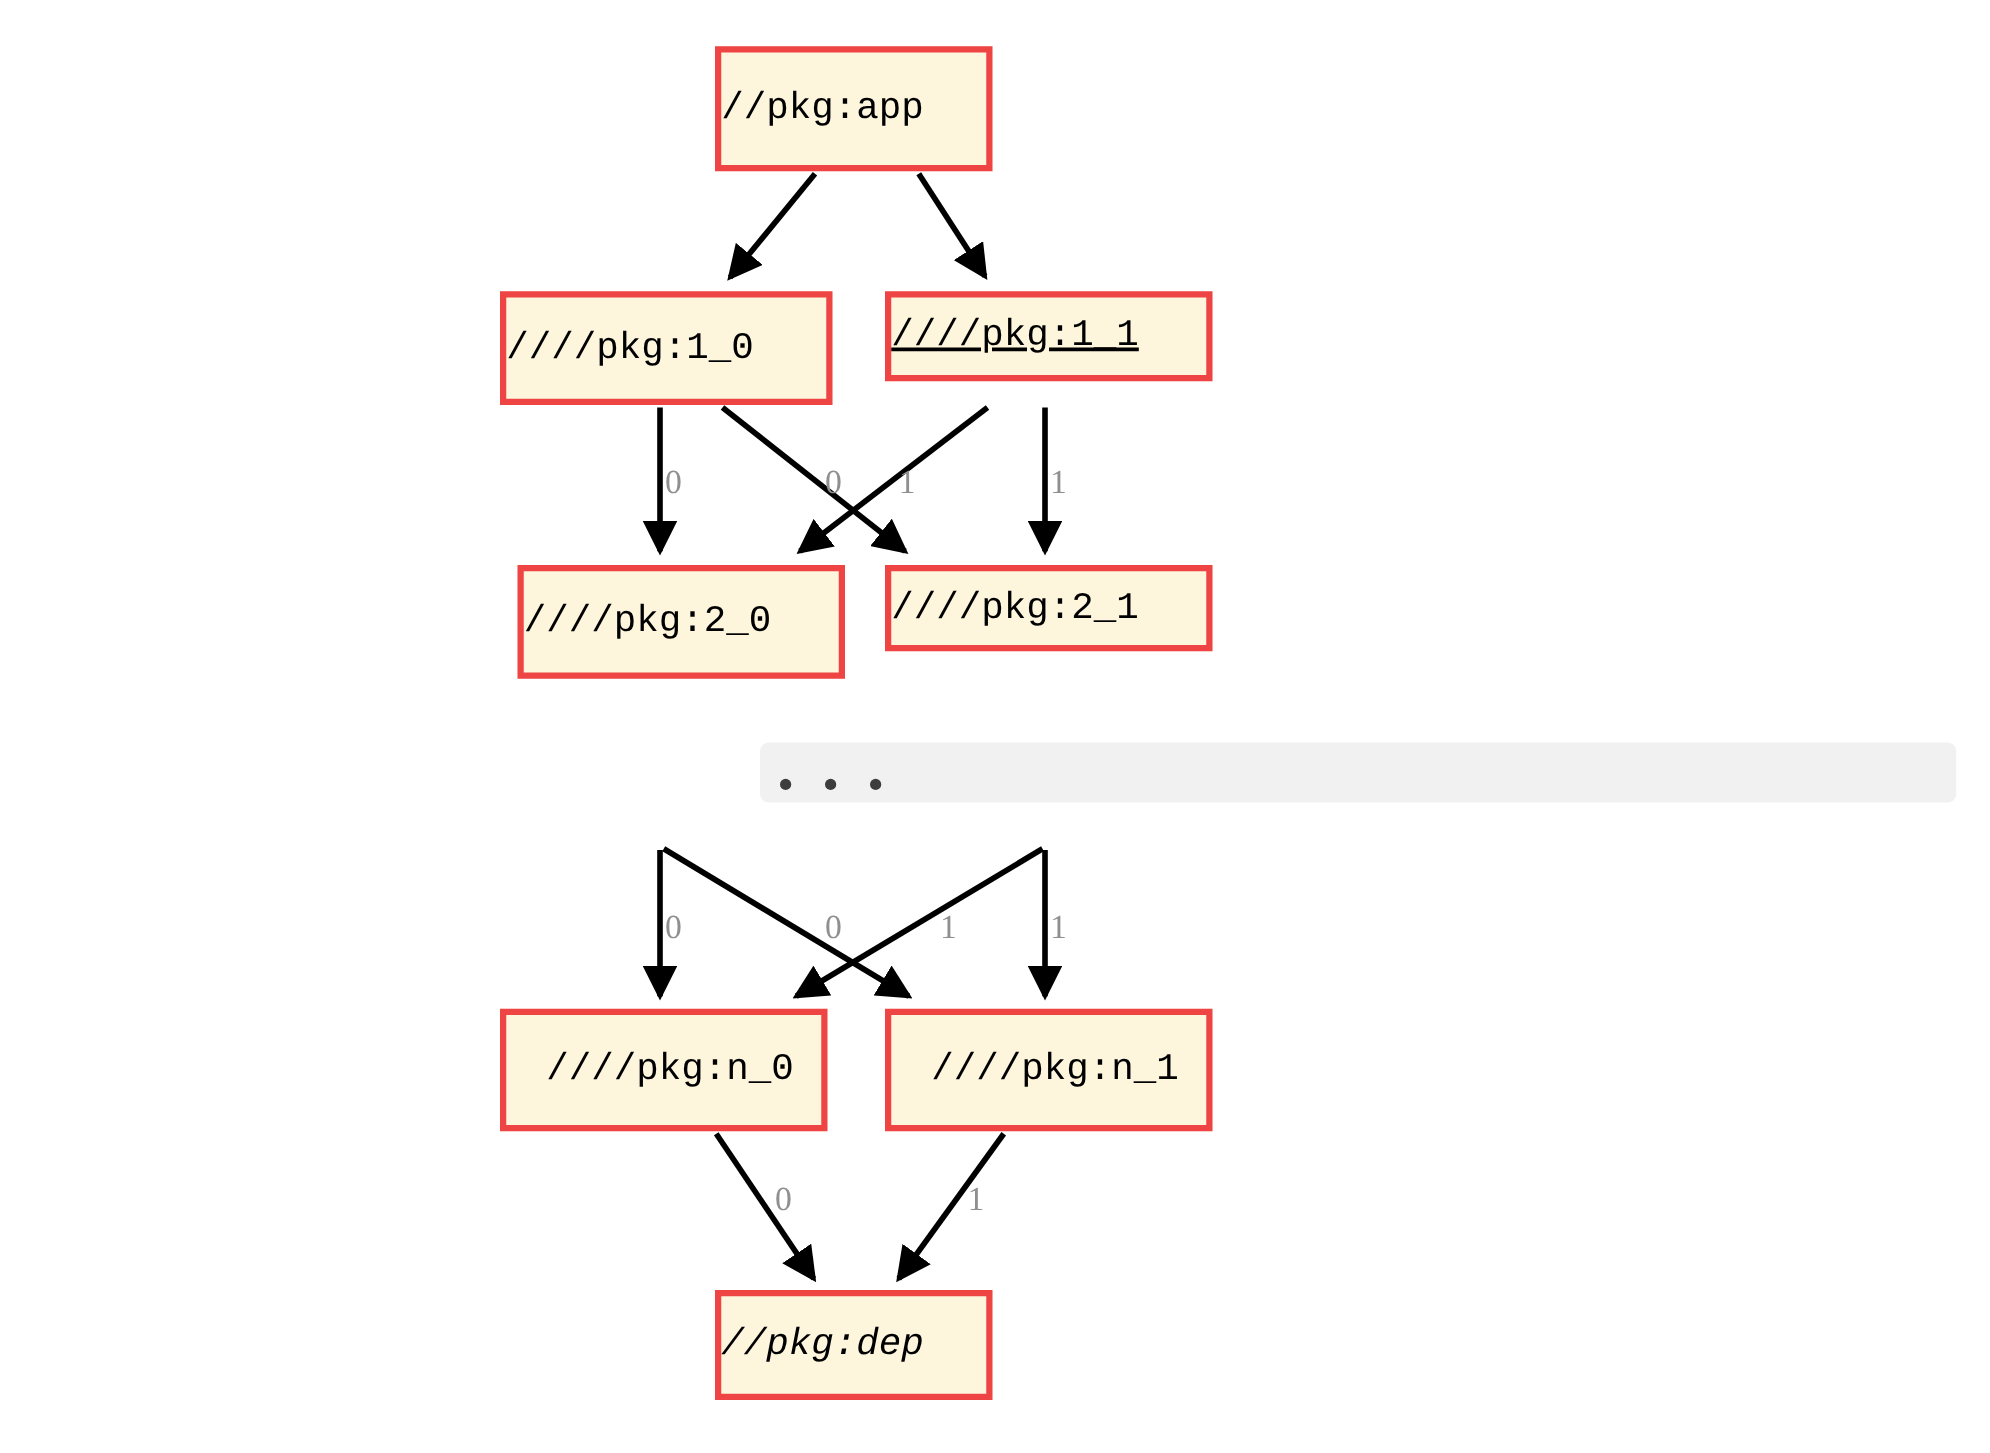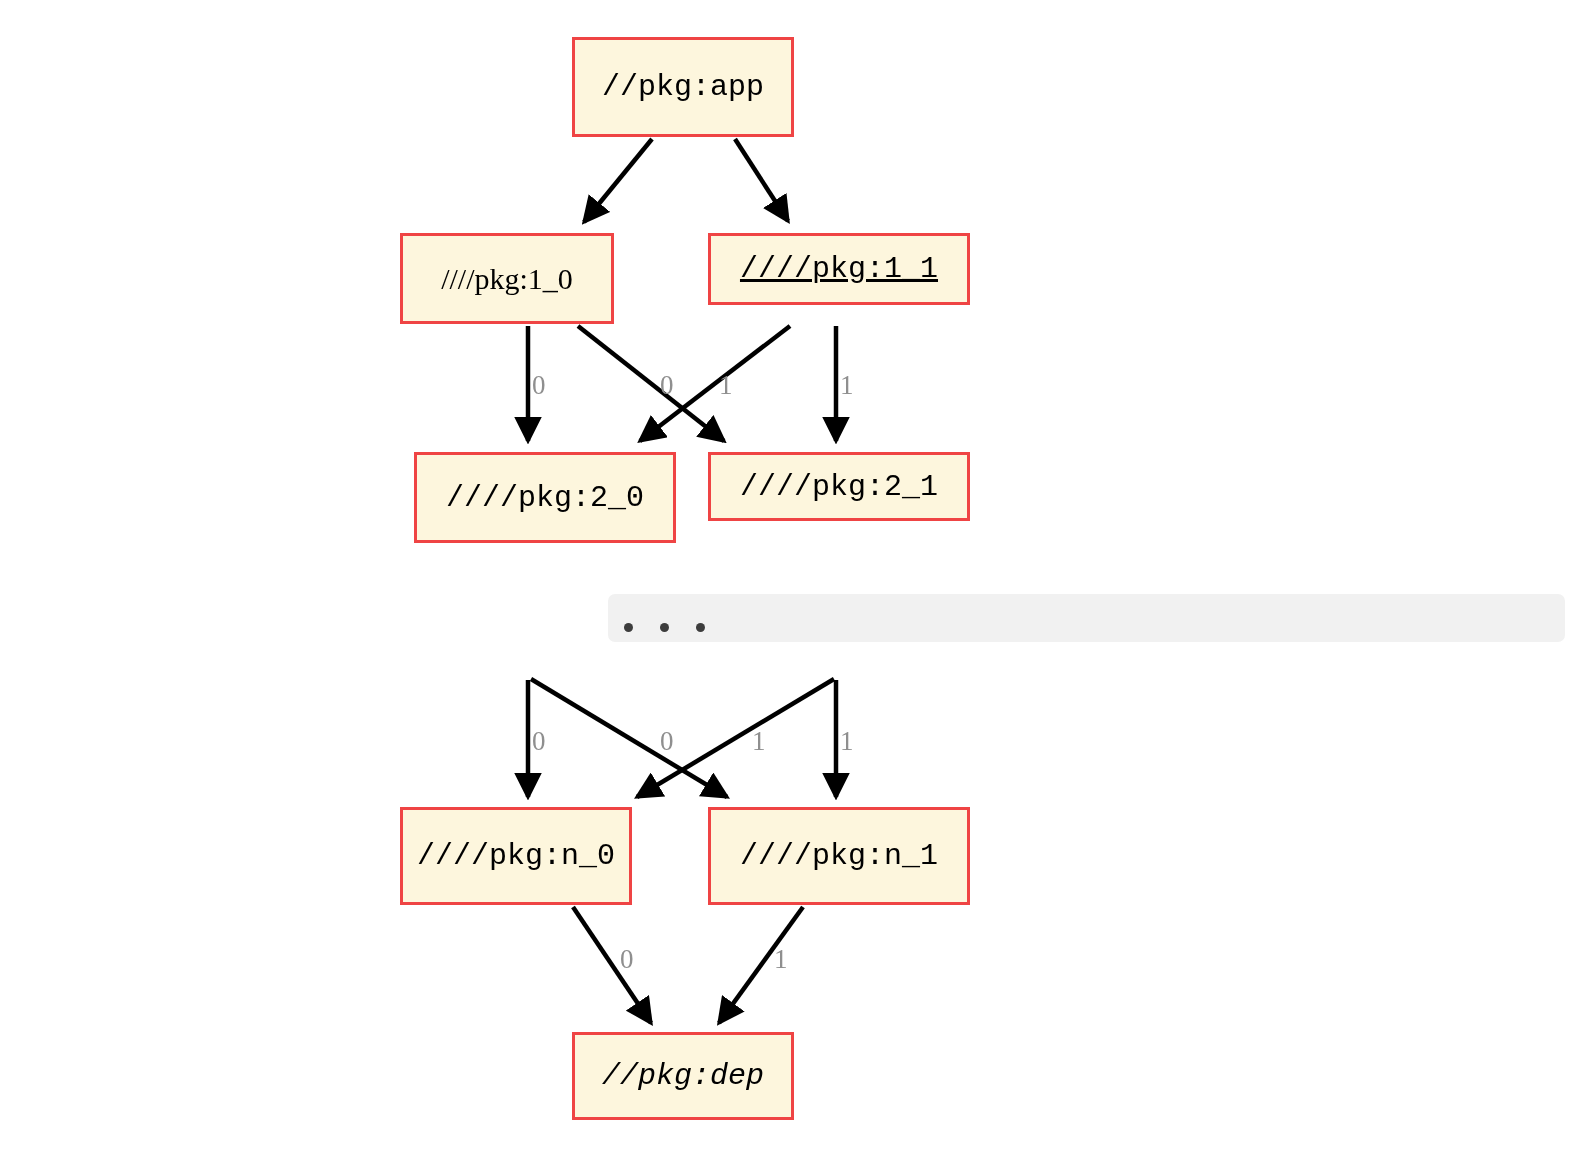--- a/index.html
+++ b/index.html
@@ -20,24 +20,24 @@
     left: 0;
     top: 0;
     width: 1592px;
     height: 1162px;
   }
 
   .node-box {
     position: absolute;
     box-sizing: border-box;
     background: #fdf6dd;
-    border: 3px solid #ef4444;
+    border: 5px solid #ef4444;
     display: flex;
     align-items: center;
-    justify-content: center;
+    justify-content: flex-start;
     font-family: "Liberation Mono", "DejaVu Sans Mono", monospace;
     font-size: 30px;
     color: #000000;
     letter-spacing: 0px;
     white-space: nowrap;
   }
 
   .edge-label {
     position: absolute;
     font-family: "Liberation Serif", "DejaVu Serif", serif;
@@ -118,41 +118,41 @@
 
   <g>
     <path d="M 803 907 L 719 1023" stroke="#000000" stroke-width="4.5" fill="none" marker-end="url(#arrowhead)"></path>
   </g>
 </svg>
 
 <div class="node-box" style="left:572px; top:37px; width:222px; height:100px;">
   <span>//pkg:app</span>
 </div>
 
-<div class="node-box" style="left:400px; top:233px; width:214px; height:91px;font-family:Liberation Serif, serif;">
+<div class="node-box" style="left:400px; top:233px; width:266px; height:91px;">
   <span>////pkg:1_0</span>
 </div>
 
 <div class="node-box" style="left:708px; top:233px; width:262px; height:72px;text-decoration:underline;">
   <span>////pkg:1_1</span>
 </div>
 
 <div class="node-box" style="left:414px; top:452px; width:262px; height:91px;">
   <span>////pkg:2_0</span>
 </div>
 
 <div class="node-box" style="left:708px; top:452px; width:262px; height:69px;">
   <span>////pkg:2_1</span>
 </div>
 
-<div class="node-box" style="left:400px; top:807px; width:232px; height:98px;">
+<div class="node-box" style="left:400px; top:807px; width:262px; height:98px;padding-left:32px;">
   <span>////pkg:n_0</span>
 </div>
 
-<div class="node-box" style="left:708px; top:807px; width:262px; height:98px;">
+<div class="node-box" style="left:708px; top:807px; width:262px; height:98px;padding-left:32px;">
   <span>////pkg:n_1</span>
 </div>
 
 <div class="node-box" style="left:572px; top:1032px; width:222px; height:88px;font-style:italic;">
   <span>//pkg:dep</span>
 </div>
 
 <div class="edge-label" style="left:532px; top:372px;">0</div>
 <div class="edge-label" style="left:660px; top:372px;">0</div>
 <div class="edge-label" style="left:719px; top:372px;">1</div>

